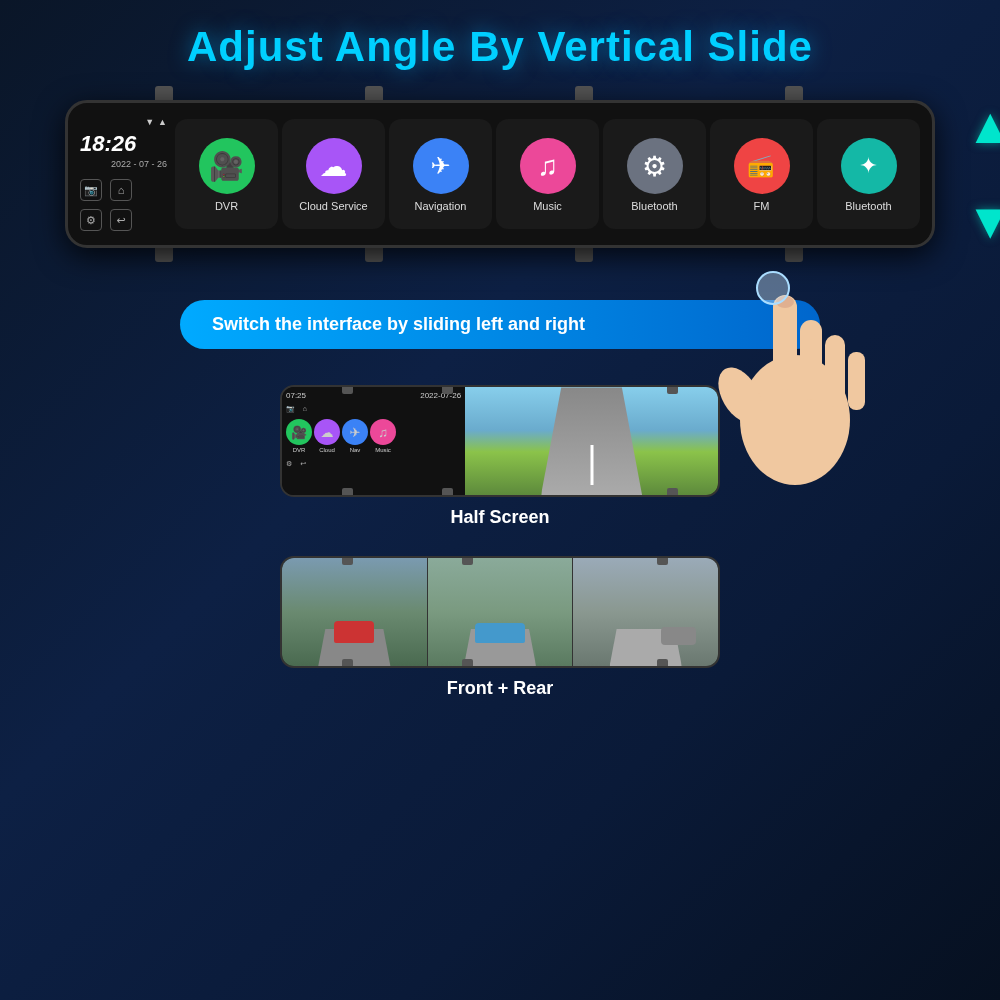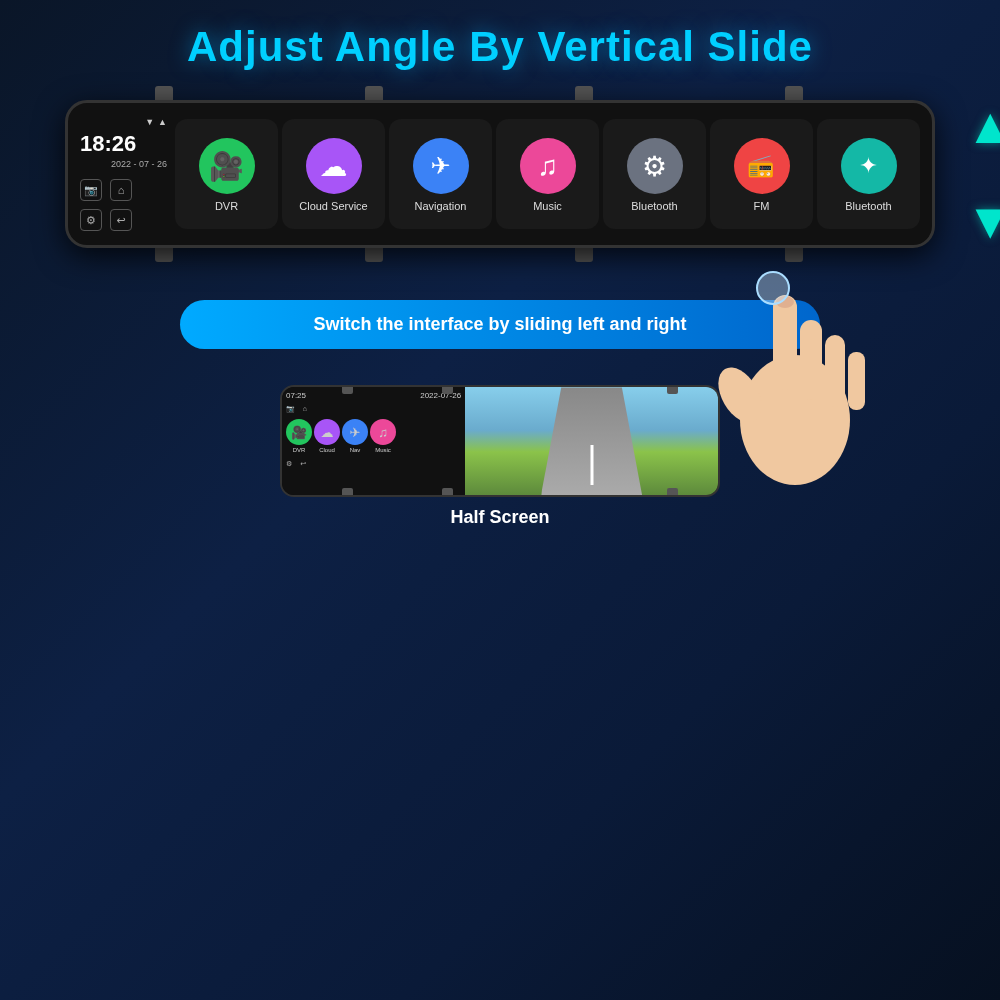--- a/index.html
+++ b/index.html
@@ -84,20 +84,21 @@
       font-size: 9px;
       color: #ccc;
       margin-bottom: 2px;
     }
 
     .time-display {
       font-size: 22px;
       font-weight: bold;
       color: white;
       line-height: 1;
+      font-style: italic;
     }
     .date-display {
       font-size: 9px;
       color: #aaa;
       text-align: right;
     }
     .status-icons {
       display: flex;
       gap: 8px;
       margin-top: 6px;
@@ -164,21 +165,20 @@
     .pink-bg { background: #ec4899; }
     .gray-bg { background: #6b7280; }
     .red-bg { background: #ef4444; }
     .teal-bg { background: #14b8a6; }
 
     
     .slide-bubble {
       background: linear-gradient(90deg, #00aaff, #0066cc);
       border-radius: 30px;
       padding: 14px 32px;
-      text-align: center;
       font-size: 18px;
       font-weight: 700;
       color: white;
       margin: 52px auto 0;
       width: 640px;
     }
 
     
     .screens-row {
       display: flex;
@@ -524,14 +524,45 @@
     </div>
     <div class="screen-label">
       <span>Half Screen</span>
     </div>
   </div>
 
 </div>
 
 <div class="screens-row" style="margin-top: 28px;">
 
+  <div class="screen-card">
+    <div class="screen-device">
+      <div style="position:absolute;top:-8px;left:60px;width:11px;height:15px;background:#555;border-radius:2px;z-index:10;"></div>
+      <div style="position:absolute;top:-8px;left:180px;width:11px;height:15px;background:#555;border-radius:2px;z-index:10;"></div>
+      <div style="position:absolute;top:-8px;right:50px;width:11px;height:15px;background:#555;border-radius:2px;z-index:10;"></div>
+      <div style="position:absolute;bottom:-8px;left:60px;width:11px;height:15px;background:#555;border-radius:2px;z-index:10;"></div>
+      <div style="position:absolute;bottom:-8px;left:180px;width:11px;height:15px;background:#555;border-radius:2px;z-index:10;"></div>
+      <div style="position:absolute;bottom:-8px;right:50px;width:11px;height:15px;background:#555;border-radius:2px;z-index:10;"></div>
+
+      <div class="frontRear-content" style="display:flex;width:100%;height:100%;">
+
+        <div style="flex:1;background:linear-gradient(180deg,#7a9ab0 0%,#6a8a70 50%,#4a6a50 100%);position:relative;overflow:hidden;border-right:1px solid #333;">
+          <div style="position:absolute;bottom:0;left:50%;transform:translateX(-50%);width:50%;height:35%;background:#888;clip-path:polygon(10% 0%,90% 0%,100% 100%,0% 100%);"></div>
+          <div class="car-shape" style="background:#cc3333;bottom:22%;"></div>
+        </div>
+
+        <div style="flex:1;background:linear-gradient(180deg,#8aaa9a 0%,#7a9a80 50%,#5a7a60 100%);position:relative;overflow:hidden;border-right:1px solid #333;">
+          <div style="position:absolute;bottom:0;left:50%;transform:translateX(-50%);width:50%;height:35%;background:#999;clip-path:polygon(10% 0%,90% 0%,100% 100%,0% 100%);"></div>
+          <div class="car-shape2" style="background:#4499cc;bottom:22%;"></div>
+        </div>
+
+        <div style="flex:1;background:linear-gradient(180deg,#9aaab8 0%,#8a9890 50%,#6a7870 100%);position:relative;overflow:hidden;">
+          <div style="position:absolute;bottom:0;left:50%;transform:translateX(-50%);width:50%;height:35%;background:#aaa;clip-path:polygon(10% 0%,90% 0%,100% 100%,0% 100%);"></div>
+          <div class="car-shape3"></div>
+        </div>
+      </div>
+    </div>
+    <div class="screen-label">
+      <span>Front + Rear</span>
+    </div>
+  </div>
 
 </div>
 
 </body></html>

